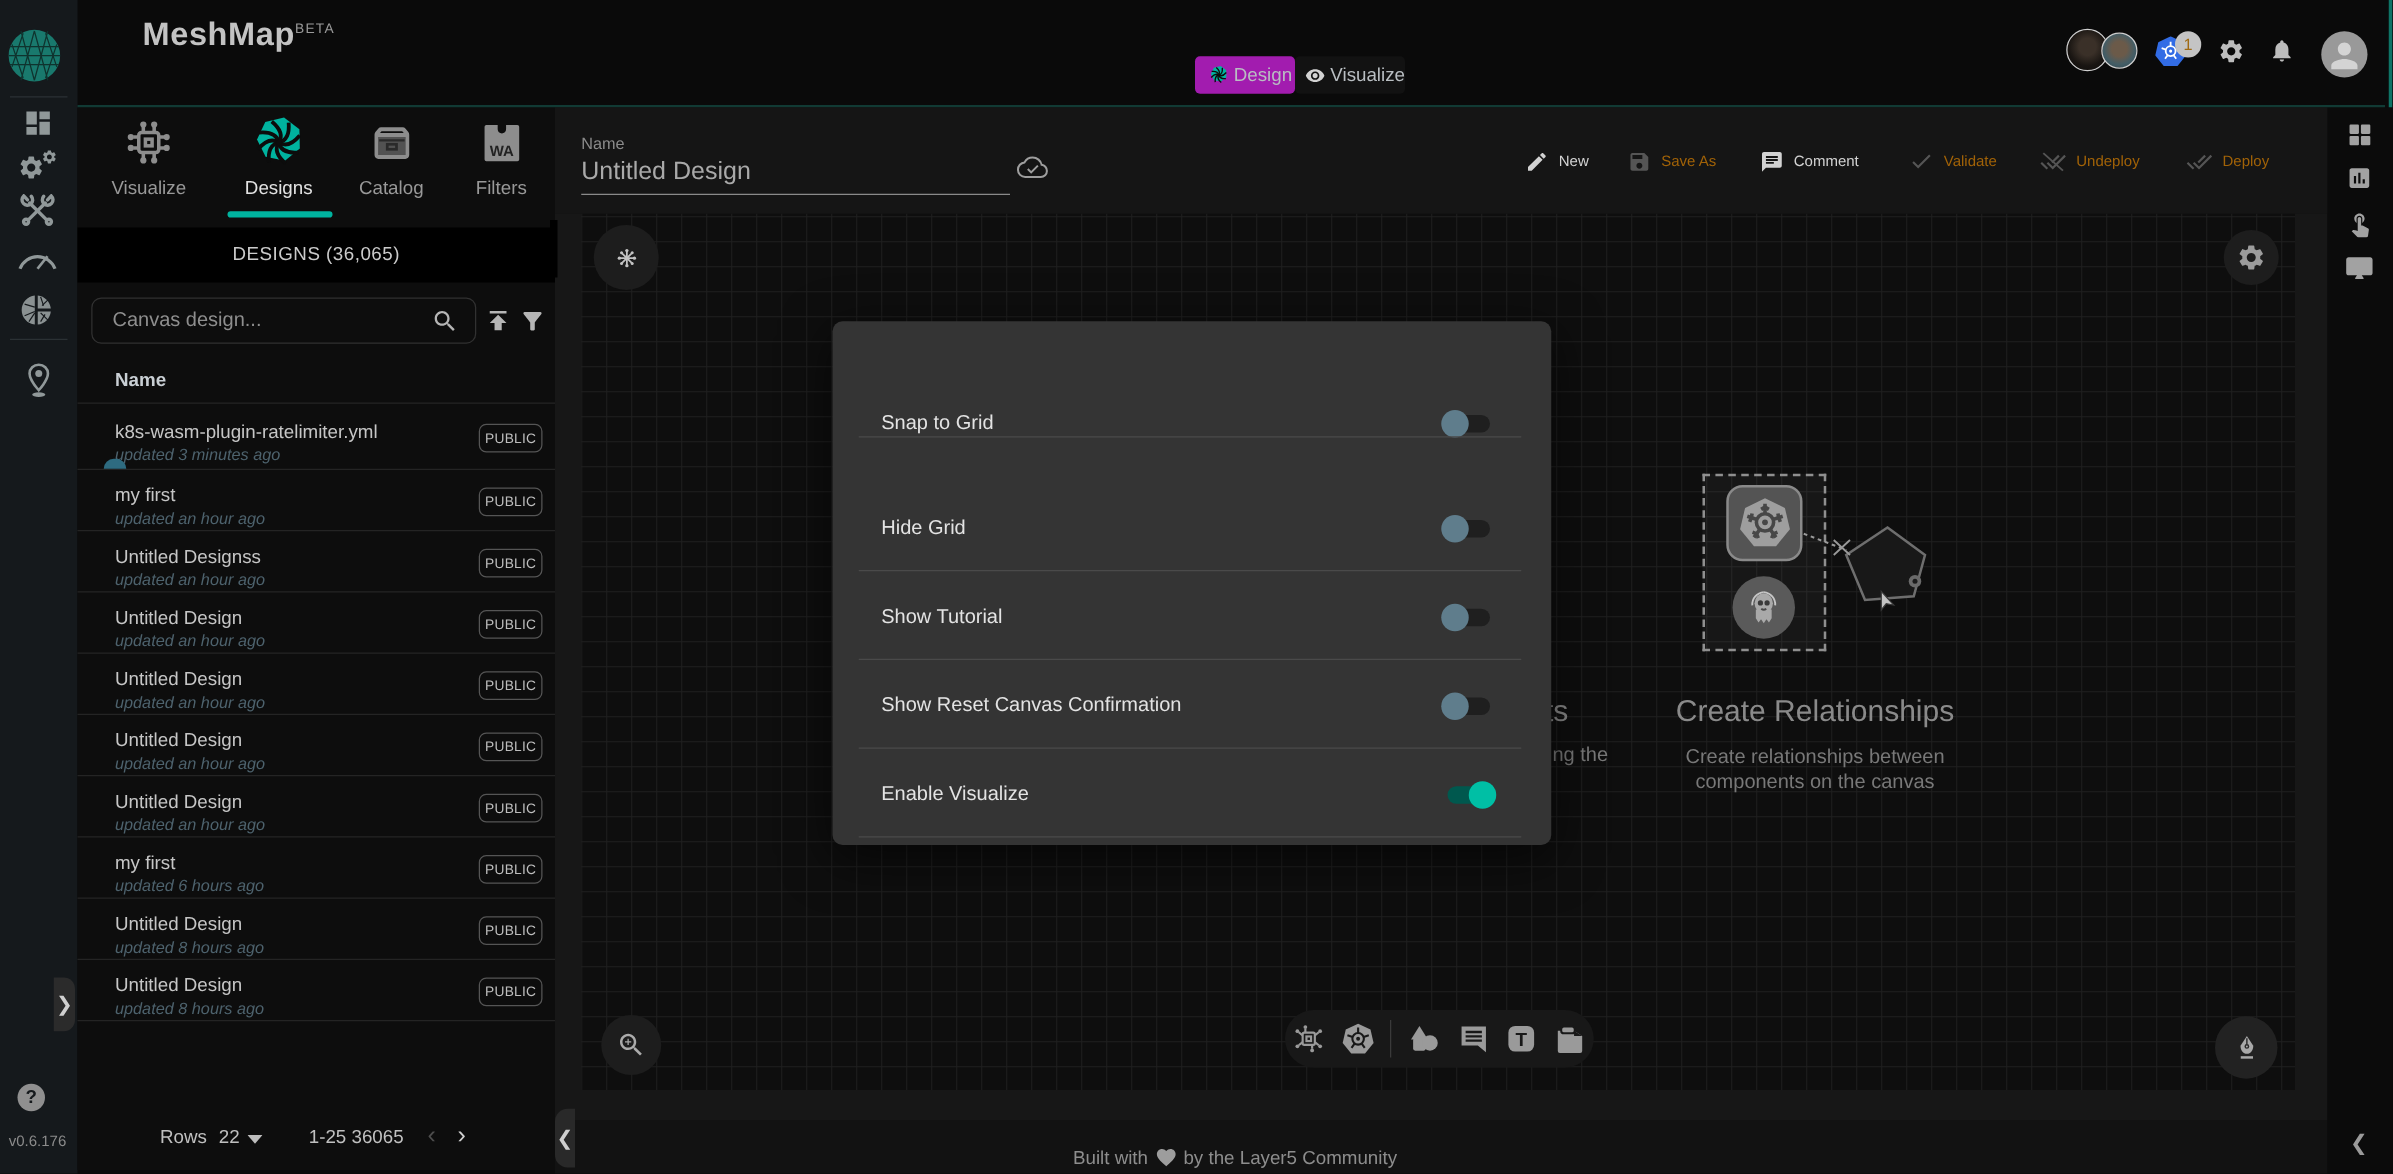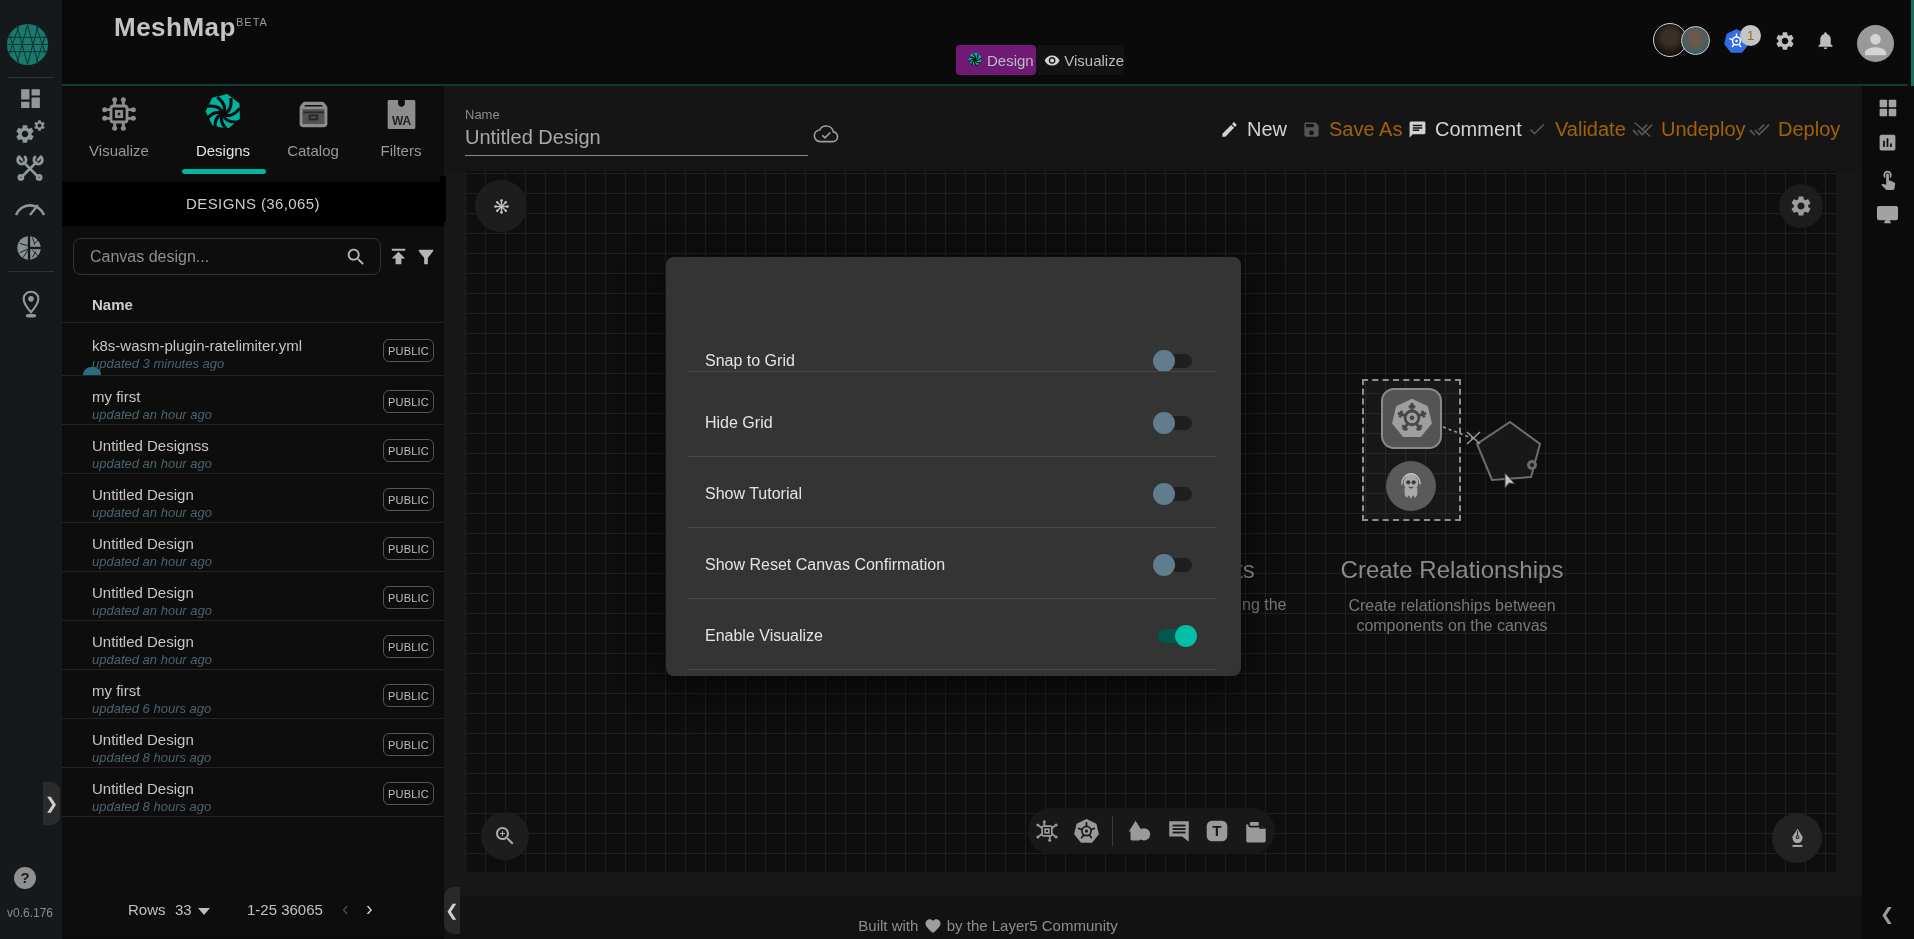--- a/index.html
+++ b/index.html
@@ -12,21 +12,21 @@
   #sidebar { left:0; top:0; width:62px; height:939px; background:#15191c; }
 
   
   #header { left:62px; top:0; width:1852px; height:84px; background:#0a0a0a; }
   #tealline { left:62px; top:84px; width:1846px; height:2px; background:#113a34; }
   #tealright { left:1911px; top:0; width:3px; height:86px; background:#0e7466; }
   #brand { left:114px; top:12px; color:#c3c3c3; font-size:26px; font-weight:bold; letter-spacing:0.5px; }
   #brand sup { font-size:11px; font-weight:normal; color:#9a9a9a; letter-spacing:1px; }
 
   .modebtn { position:absolute; top:45px; height:30px; border-radius:4px; display:flex; align-items:center; font-size:15px; color:#b9bec2; }
-  #btn-design { left:956px; width:80px; background:#701a75; padding-left:10px; }
+  #btn-design { left:956px; width:80px; background:#a21caf; padding-left:10px; }
   #btn-visualize { left:1036px; width:88px; background:#121212; padding-left:8px; }
 
   
   #panel { left:62px; top:86px; width:382px; height:850px; background:#0d0d0d; }
   .tab { position:absolute; top:4px; width:90px; text-align:center; color:#999; font-size:15px; }
   .tab .ticon { height:48px; display:flex; align-items:center; justify-content:center; }
   .tab .tlabel { margin-top:4px; }
   #tab-designs .tlabel { color:#e2e2e2; }
   #underline { left:120px; top:83px; width:84px; height:5px; border-radius:3px; background:#00B39F; }
   #designsband { left:0; top:96px; width:382px; height:44px; background:#000; color:#cbcbcb;
@@ -45,21 +45,21 @@
 
   #pager { left:0; top:0; width:382px; height:848px; color:#c0c0c0; font-size:15px; }
 
   
   #main { left:444px; top:86px; width:1418px; height:810px; background:#171717; }
   #toolbar { left:0px; top:0px; width:1418px; height:85px; background:#151515; }
   #namefield { left:21px; top:21px; width:343px; }
   #namefield .lbl { font-size:13px; color:#8b8b8b; }
   #namefield .val { font-size:20px; color:#a9a9a9; margin-top:4px; padding-bottom:6px; border-bottom:1px solid #8a8a8a; }
 
-  .tbtn { position:absolute; top:30px; height:26px; display:flex; align-items:center; font-size:20px; color:#d2d2d2; }
+  .tbtn { position:absolute; top:30px; height:26px; display:flex; align-items:center; font-size:12px; color:#d2d2d2; }
   .tbtn.dis { color:#a16207; }
   .tbtn svg { margin-right:8px; }
 
   #canvas { left:21px; top:85px; width:1371px; height:701px; background:#0e0e0e;
      background-image: linear-gradient(#1f1f1f 1px, transparent 1px), linear-gradient(90deg, #1f1f1f 1px, transparent 1px);
      background-size:20px 20px; background-position:0px 2px; }
 
   .circbtn { position:absolute; border-radius:50%; background:#1d1d1d; display:flex; align-items:center; justify-content:center; }
 
   
@@ -346,21 +346,21 @@
         <div class="drow" style="top:682px;height:49px;">
     <span class="t1" style="top:12px;">Untitled Design</span>
     <span class="t2" style="top:31px;">updated 8 hours ago</span>
     <span class="chip" style="top:14px;">PUBLIC</span>
     <span class="rowdiv" style="bottom:0;top:auto;"></span>
         </div>
       </div>
     <div class="abs" style="left:21px;top:281px;width:18px;height:8px;border-radius:9px 9px 0 0;background:#2e6b80;"></div>
     <div class="abs" id="pager">
       <span class="abs" style="left:66px;top:815px;">Rows</span>
-      <span class="abs" style="left:113px;top:815px;">33</span>
+      <span class="abs" style="left:113px;top:815px;">22</span>
       <svg class="abs" style="left:136px;top:822px;" width="12" height="8">
           <polygon points="0,0 12,0 6,7" fill="#bdbdbd"></polygon>
         </svg>
       <span class="abs" style="left:185px;top:815px;">1-25 36065</span>
       <span class="abs" style="left:280px;top:811px;color:#4d4d4d;font-size:20px;">‹</span>
       <span class="abs" style="left:304px;top:811px;color:#d0d0d0;font-size:20px;">›</span>
     </div>
   </div>
 
   <div class="abs" id="main">
@@ -533,21 +533,21 @@
           <rect x="2.5" y="2.5" width="19" height="19" rx="5" fill="#9a9a9a"></rect>
           <text x="12" y="17" font-size="14" font-weight="bold" fill="#181818" text-anchor="middle" font-family="Liberation Sans, sans-serif">T</text>
         </svg>
       <svg width="26" height="26" viewBox="0 0 24 24">
         <path fill="#9a9a9a" d="M3 6 h12 l6 4 v11 a1.5,1.5 0 0 1 -1.5,1.5 h-15 A1.5,1.5 0 0 1 3 21 Z"></path>
         <path fill="#181818" d="M15 6 l6 4 h-6 z"></path>
         <rect x="5.5" y="3" width="10" height="5" rx="2" fill="#9a9a9a" stroke="#181818" stroke-width="1.5"></rect>
       </svg>
     </div>
     <div class="abs" id="modal">
-      <div class="mrow" style="top:59px;height:56px;">
+      <div class="mrow" style="top:37px;height:56px;">
           <span class="mlabel" style="top:36px;">Snap to Grid</span>
           <span class="toggle" style="top:38px;">
             <span class="knob"></span>
           </span>
           <span class="mdiv"></span>
         </div>
       <div class="mrow" style="top:129px;">
           <span class="mlabel">Hide Grid</span>
           <span class="toggle">
             <span class="knob"></span>

